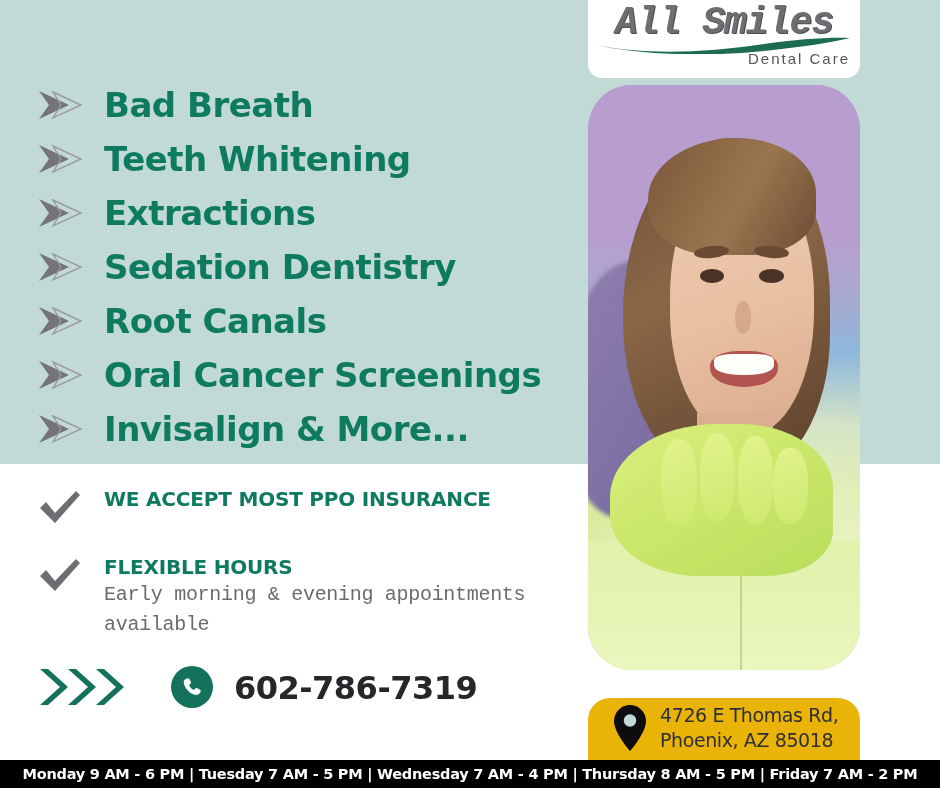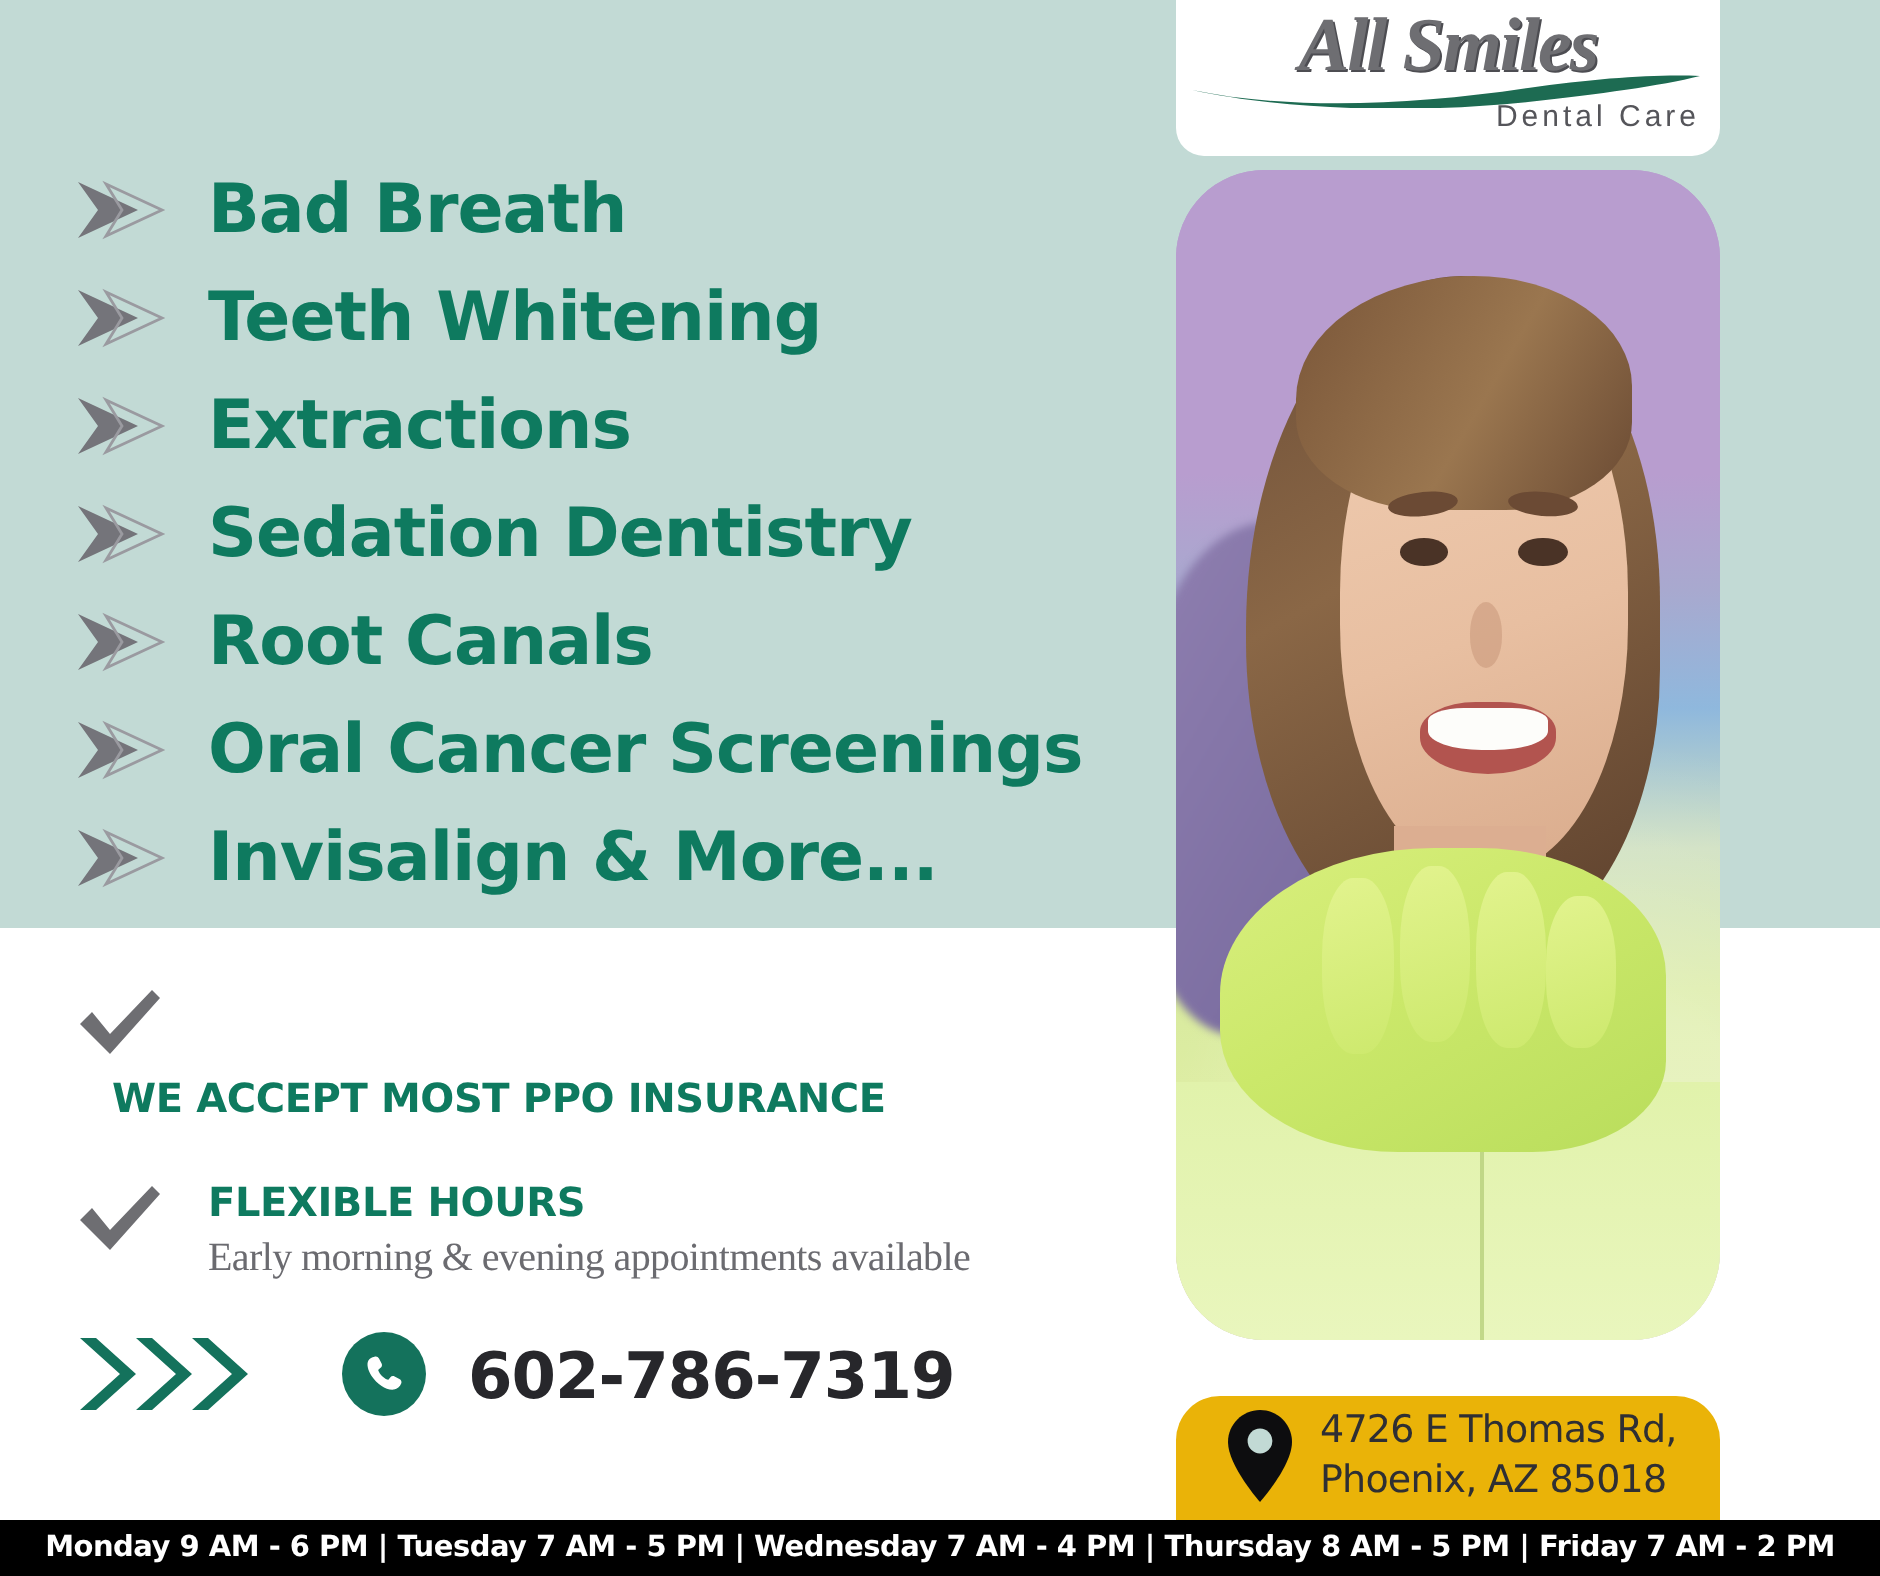--- a/index.html
+++ b/index.html
@@ -47,21 +47,21 @@
     top: 14px;
     width: 272px;
     height: 78px;
   }
   .logo-word {
     position: absolute;
     left: 0;
     top: 1px;
     width: 272px;
     text-align: center;
-    font-family: Liberation Serif, serif;
+    font-family: Liberation Mono, monospace;
     font-style: italic;
     font-weight: bold;
     font-size: 38px;
     letter-spacing: -1px;
     color: #6e6e72;
     text-shadow: 1px 1px 0 #4d4d52;
   }
   .logo-swoosh {
     position: absolute;
     left: 6px;
@@ -268,38 +268,38 @@
   .benefits {
     position: absolute;
     left: 36px;
     top: 486px;
     width: 540px;
   }
   .benefit-row {
     display: flex;
     align-items: flex-start;
   }
-  .benefit-row.first { margin-bottom: 26px; flex-direction: column; }
+  .benefit-row.first { margin-bottom: 26px; }
   .check-icon {
     width: 48px;
     height: 40px;
     flex: 0 0 48px;
     margin-top: 2px;
   }
   .benefit-text { margin-left: 20px; }
   .benefit-title {
     font-family: "DejaVu Sans", sans-serif;
     font-size: 20px;
     font-weight: bold;
     color: #0e7a5f;
     letter-spacing: -0.2px;
     line-height: 26px;
   }
   .benefit-sub {
-    font-family: Liberation Serif, serif;
+    font-family: Liberation Mono, monospace;
     font-size: 20px;
     color: #6b6b70;
     line-height: 30px;
     letter-spacing: -0.3px;
   }
 
   
   .chev-triple {
     position: absolute;
     left: 38px;

